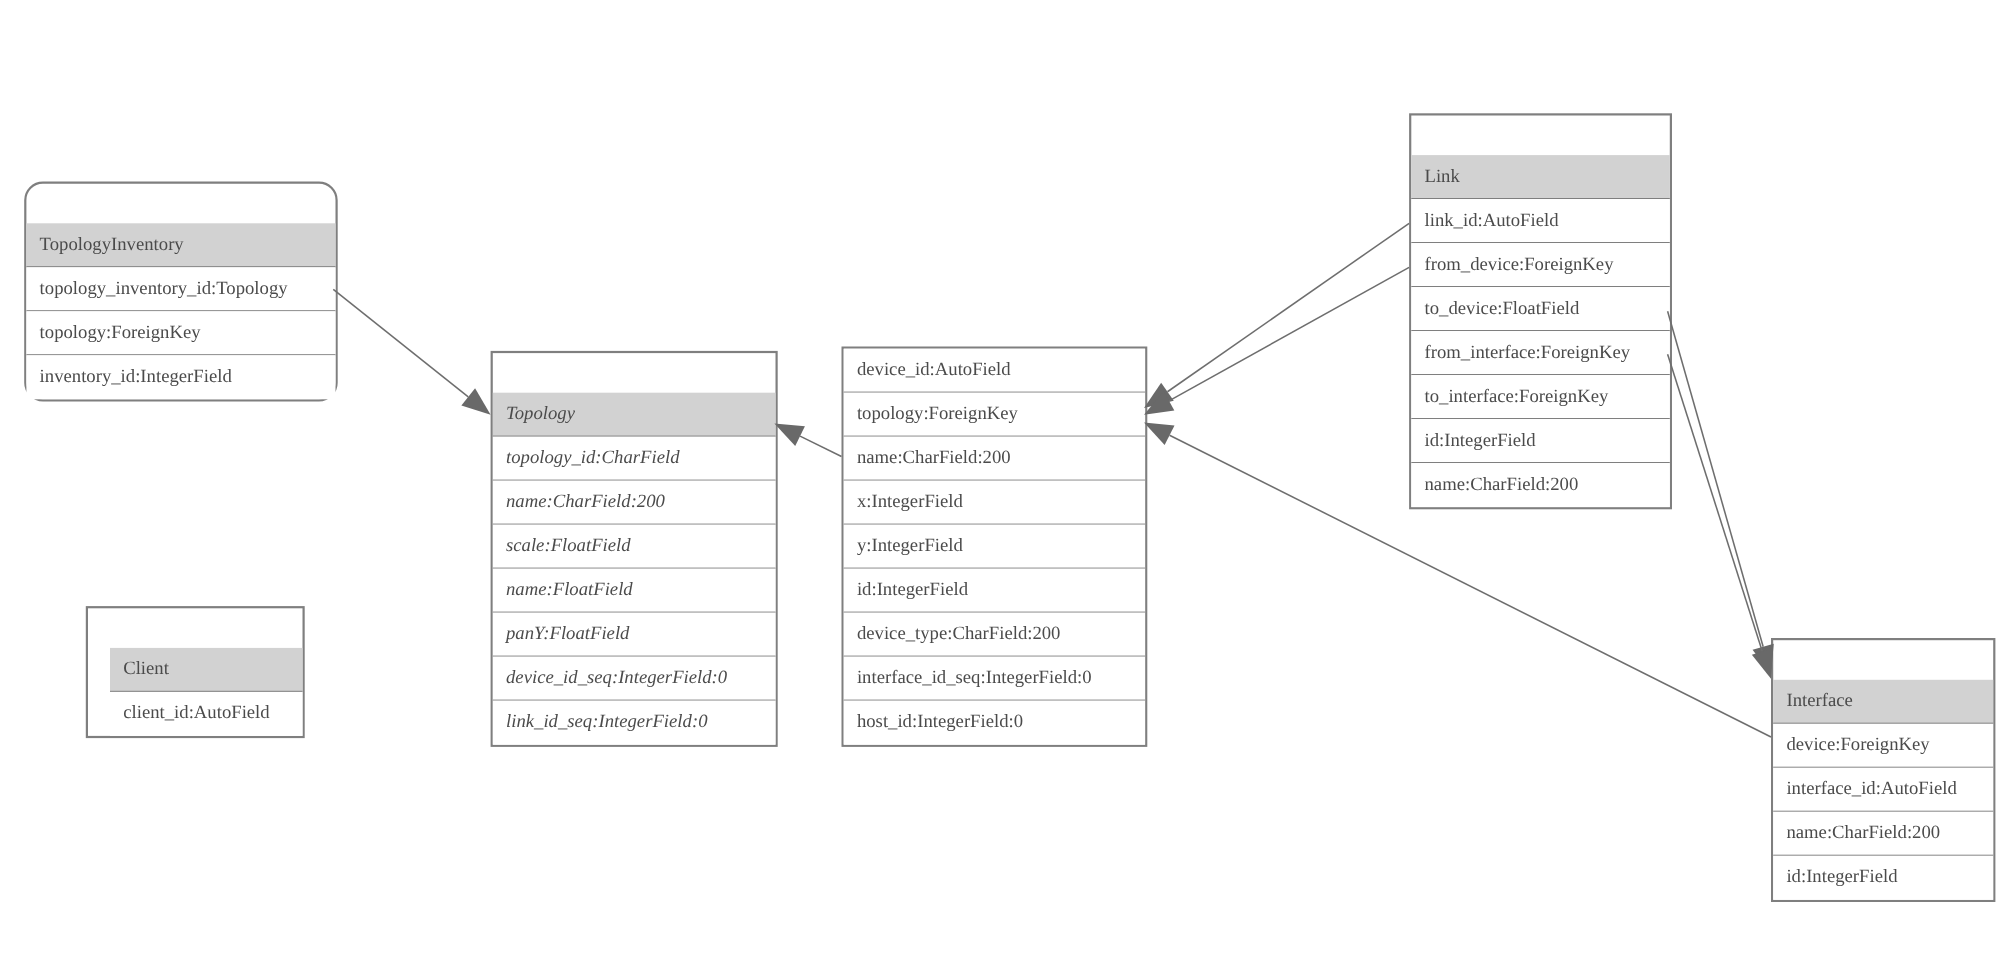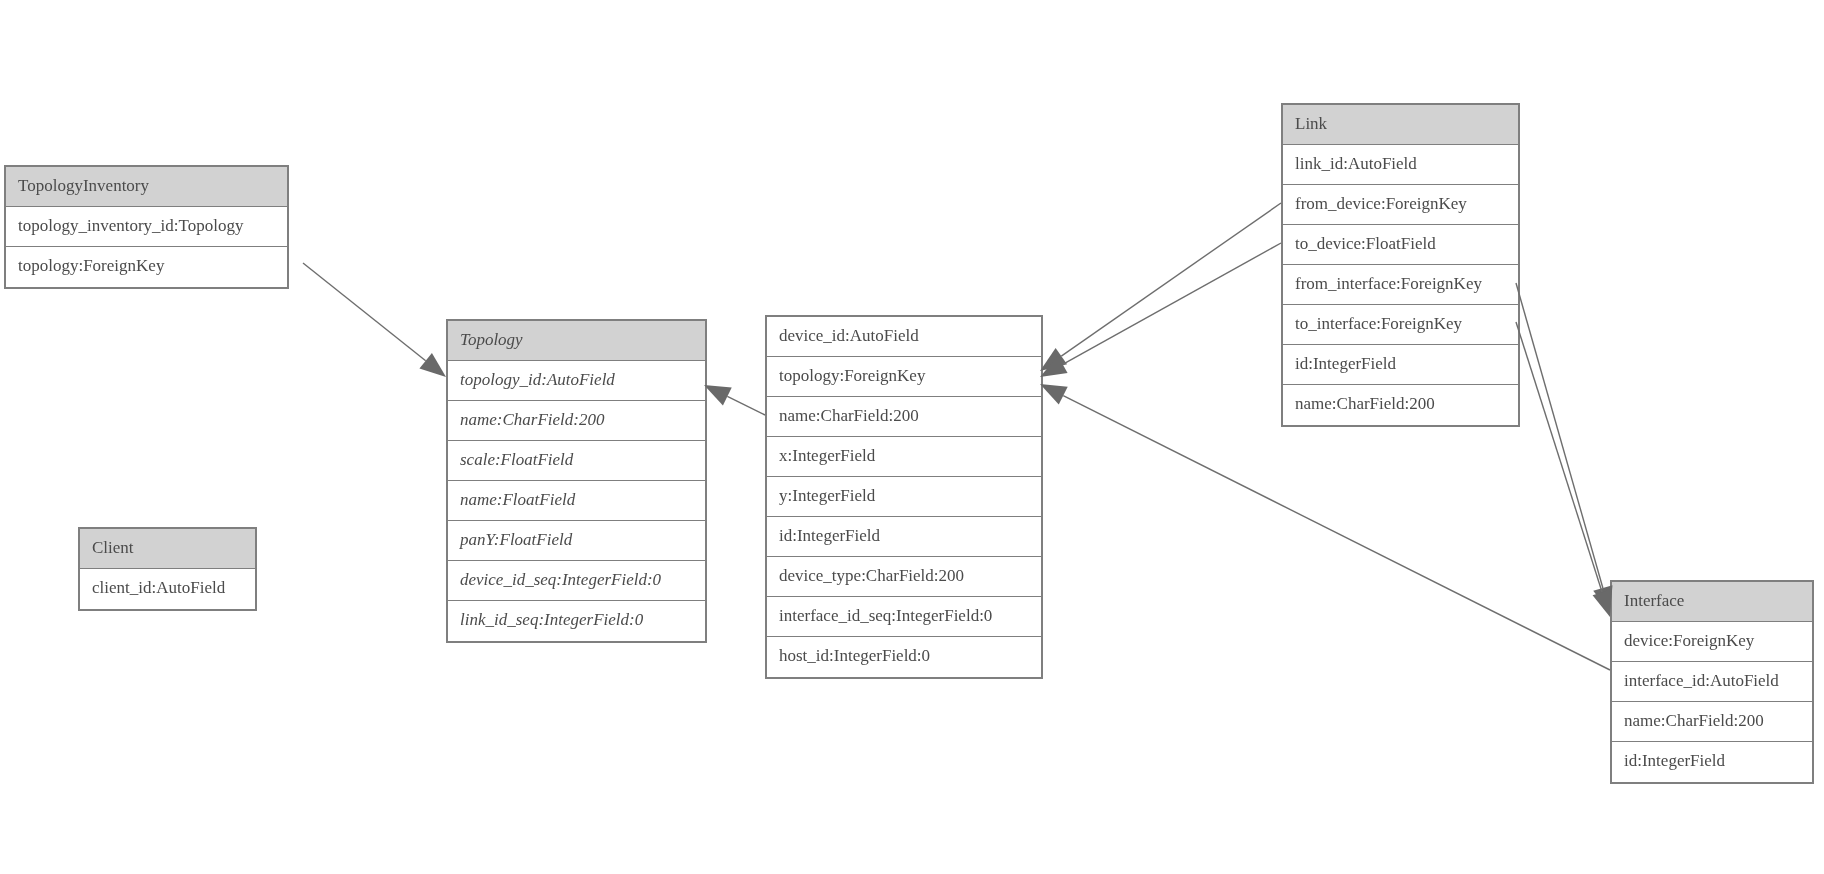--- a/index.html
+++ b/index.html
@@ -42,50 +42,52 @@
     line-height: 38px;
     padding: 0 10px 0 12px;
     font-size: 17px;
     color: var(--text, #4b4b4b);
     white-space: nowrap;
     overflow: hidden;
   }
   .entity-header {
     background: var(--header-fill, #d2d2d2);
     border-bottom: 1px solid var(--border, #7f7f7f);
+    margin-top: 36px;
   }
   .entity-field {
     background: var(--row-fill, #ffffff);
     border-bottom: 1px solid var(--border, #7f7f7f);
   }
   .entity-field:last-child {
     border-bottom: none;
   }
 </style>
 </head>
 <body>
 
 <div id="canvas">
   <div id="entity-layer">
-      <div class="entity" style="left: 4px; top: 165px; width: 281px;">
+      <div class="entity" style="left: 22px; top: 165px; width: 281px; border-radius: 17px;">
         <div class="entity-header">TopologyInventory</div>
         <div class="entity-field">topology_inventory_id:Topology</div>
         <div class="entity-field">topology:ForeignKey</div>
+        <div class="entity-field">inventory_id:IntegerField</div>
       </div>
       <div class="entity" style="left: 446px; top: 319px; width: 257px; font-style: italic;">
         <div class="entity-header">Topology</div>
-        <div class="entity-field">topology_id:AutoField</div>
+        <div class="entity-field">topology_id:CharField</div>
         <div class="entity-field">name:CharField:200</div>
         <div class="entity-field">scale:FloatField</div>
         <div class="entity-field">name:FloatField</div>
         <div class="entity-field">panY:FloatField</div>
         <div class="entity-field">device_id_seq:IntegerField:0</div>
         <div class="entity-field">link_id_seq:IntegerField:0</div>
       </div>
-      <div class="entity" style="left: 78px; top: 527px; width: 175px;">
+      <div class="entity" style="left: 78px; top: 551px; width: 175px; padding-left: 20px;">
         <div class="entity-header">Client</div>
         <div class="entity-field">client_id:AutoField</div>
       </div>
       <div class="entity" style="left: 765px; top: 315px; width: 274px;">
         <div class="entity-field">device_id:AutoField</div>
         <div class="entity-field">topology:ForeignKey</div>
         <div class="entity-field">name:CharField:200</div>
         <div class="entity-field">x:IntegerField</div>
         <div class="entity-field">y:IntegerField</div>
         <div class="entity-field">id:IntegerField</div>

